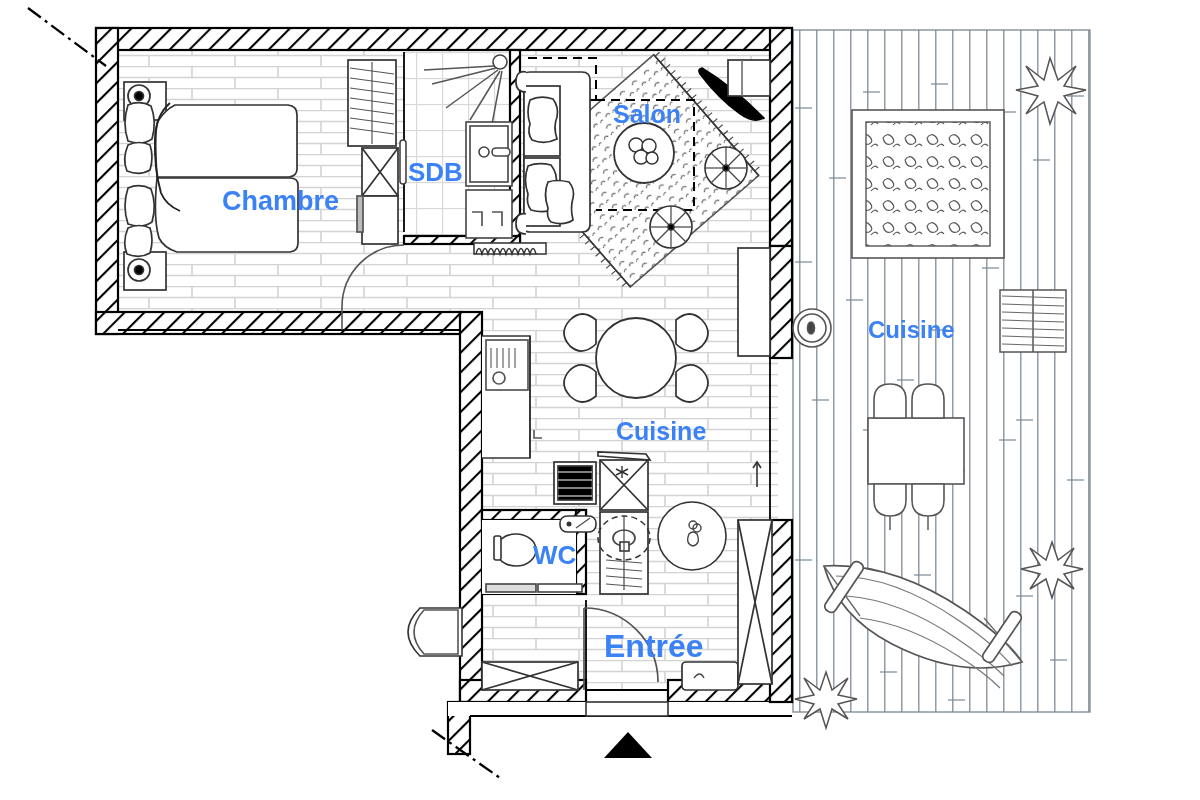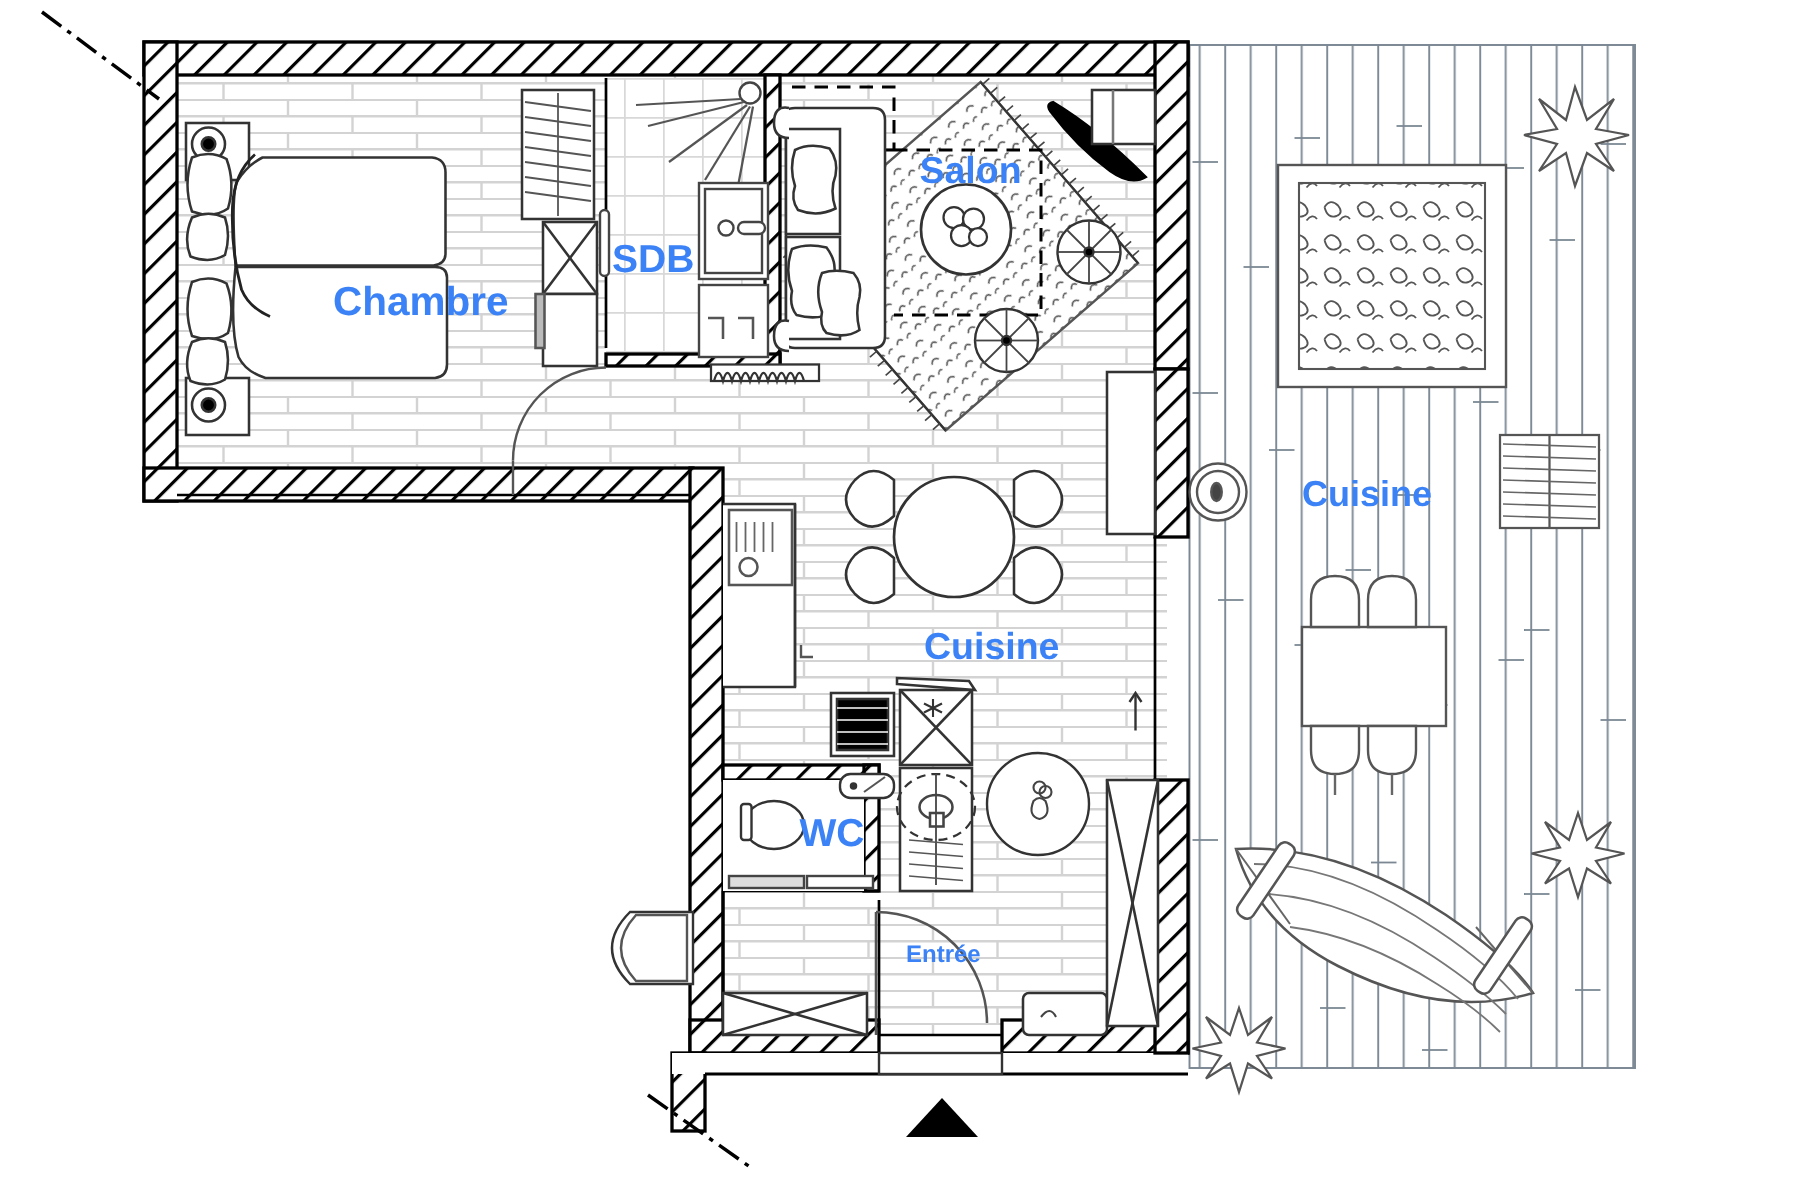--- a/index.html
+++ b/index.html
@@ -15,21 +15,21 @@
     font-weight:bold;
     white-space:nowrap;
     letter-spacing:0px;
     user-select:none;
   }
   .lbl-chambre{left:222px;top:146px;font-size:27px;margin-top:40px;}
   .lbl-sdb{left:408px;top:157px;font-size:26px;}
   .lbl-salon{left:613px;top:100px;font-size:25px;}
   .lbl-cuisine{left:616px;top:417px;font-size:25px;}
   .lbl-wc{left:533px;top:540px;font-size:26px;}
-  .lbl-entree{left:604px;top:628px;font-size:16px;}
+  .lbl-entree{left:604px;top:628px;font-size:32px;}
   .lbl-terrasse{left:868px;top:316px;font-size:24px;}
 </style>
 </head>
 <body>
 
 <div id="plan-root">
 
 <svg id="floorplan" viewBox="0 0 1200 800">
   <defs>
     <pattern id="wallHatch" width="14" height="14" patternUnits="userSpaceOnUse" patternTransform="rotate(45)">

